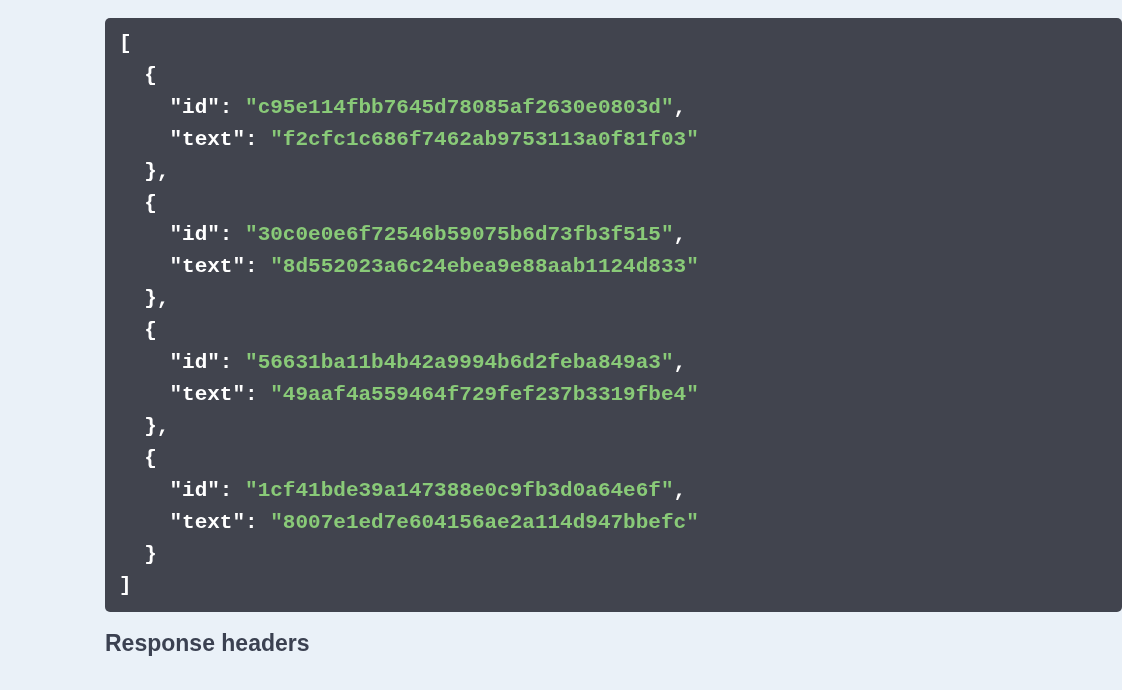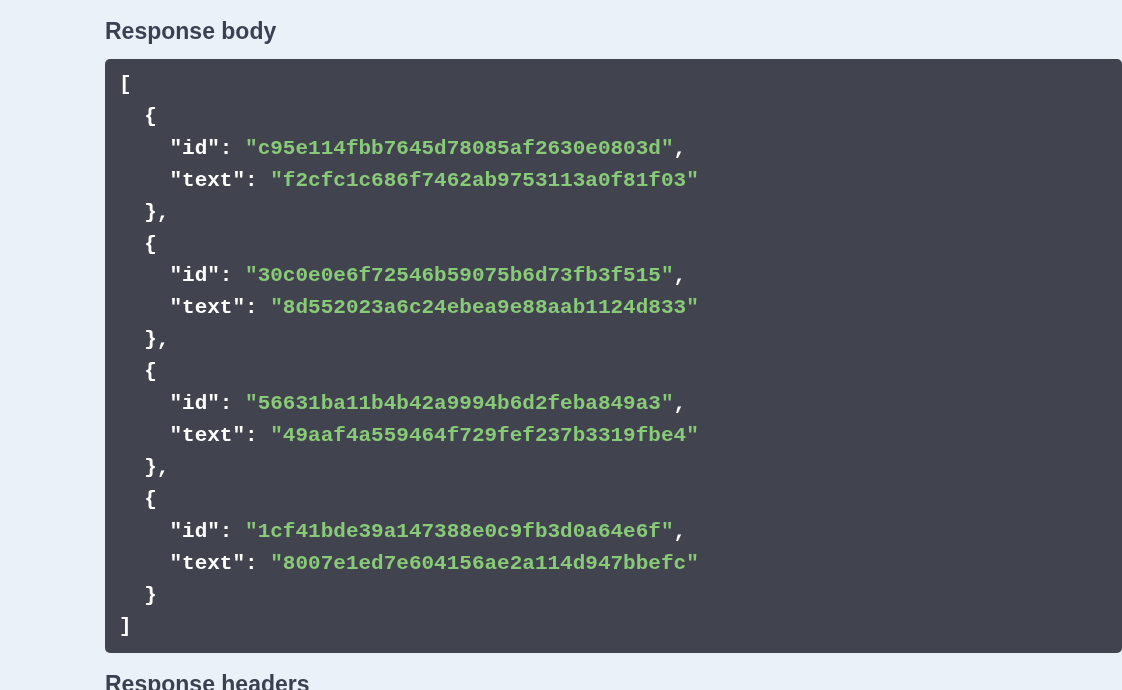--- a/index.html
+++ b/index.html
@@ -44,21 +44,20 @@
       color: #3b4151;
       font-size: 23px;
       font-weight: 700;
       margin-top: 18px;
     }
   </style>
 </head>
 <body>
 
 <div class="container">
-  <div class="section-title">Response body</div>
   <pre class="code-block" id="code-block"><span class="pun">[</span>
   <span class="pun">{</span>
     <span class="key">"id"</span><span class="pun">: </span><span class="str">"c95e114fbb7645d78085af2630e0803d"</span><span class="pun">,</span>
     <span class="key">"text"</span><span class="pun">: </span><span class="str">"f2cfc1c686f7462ab9753113a0f81f03"</span>
   <span class="pun">}</span><span class="pun">,</span>
   <span class="pun">{</span>
     <span class="key">"id"</span><span class="pun">: </span><span class="str">"30c0e0e6f72546b59075b6d73fb3f515"</span><span class="pun">,</span>
     <span class="key">"text"</span><span class="pun">: </span><span class="str">"8d552023a6c24ebea9e88aab1124d833"</span>
   <span class="pun">}</span><span class="pun">,</span>
   <span class="pun">{</span>

